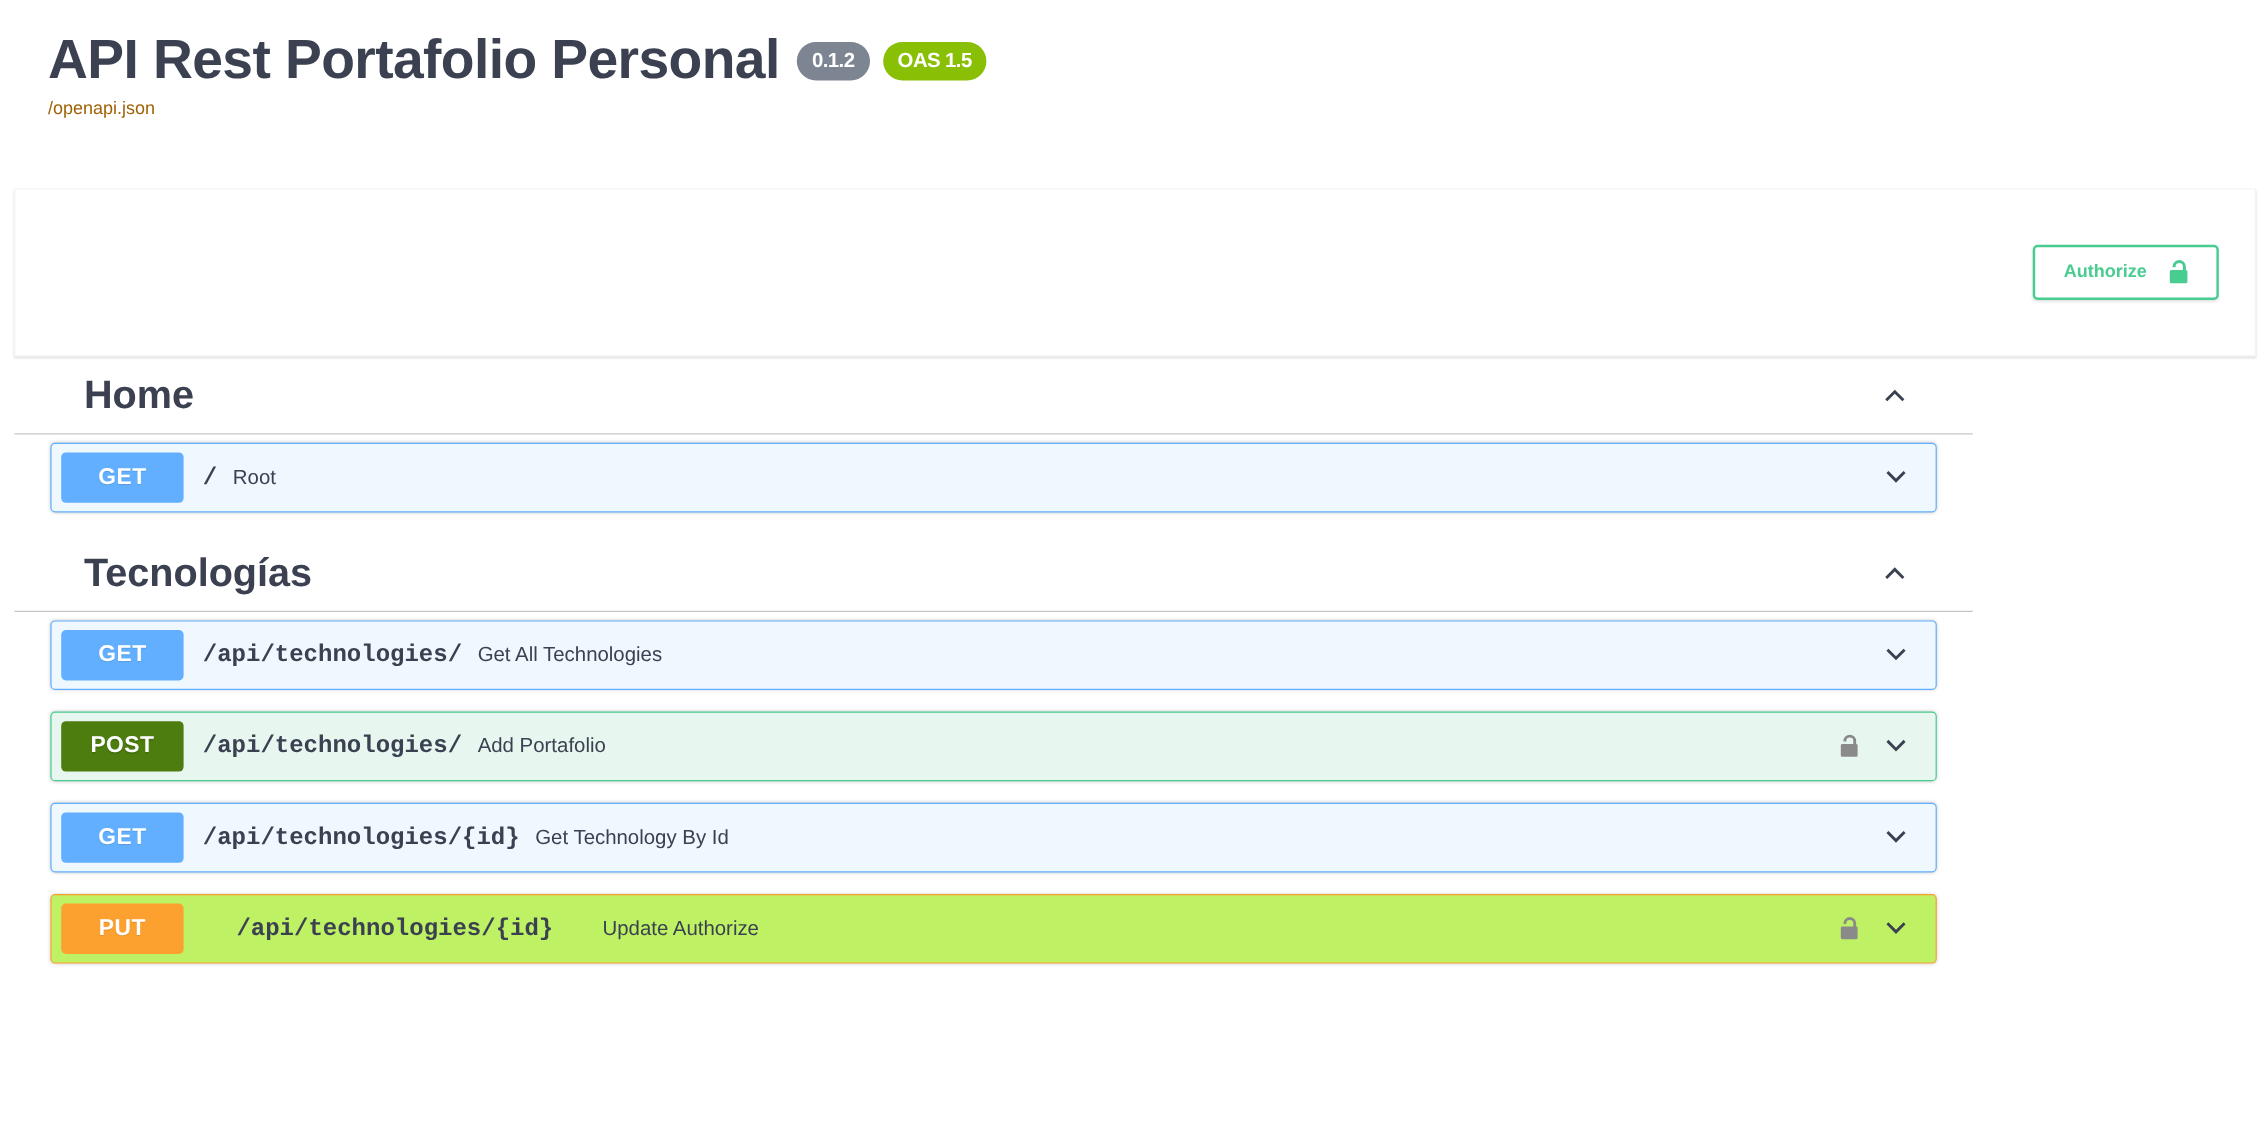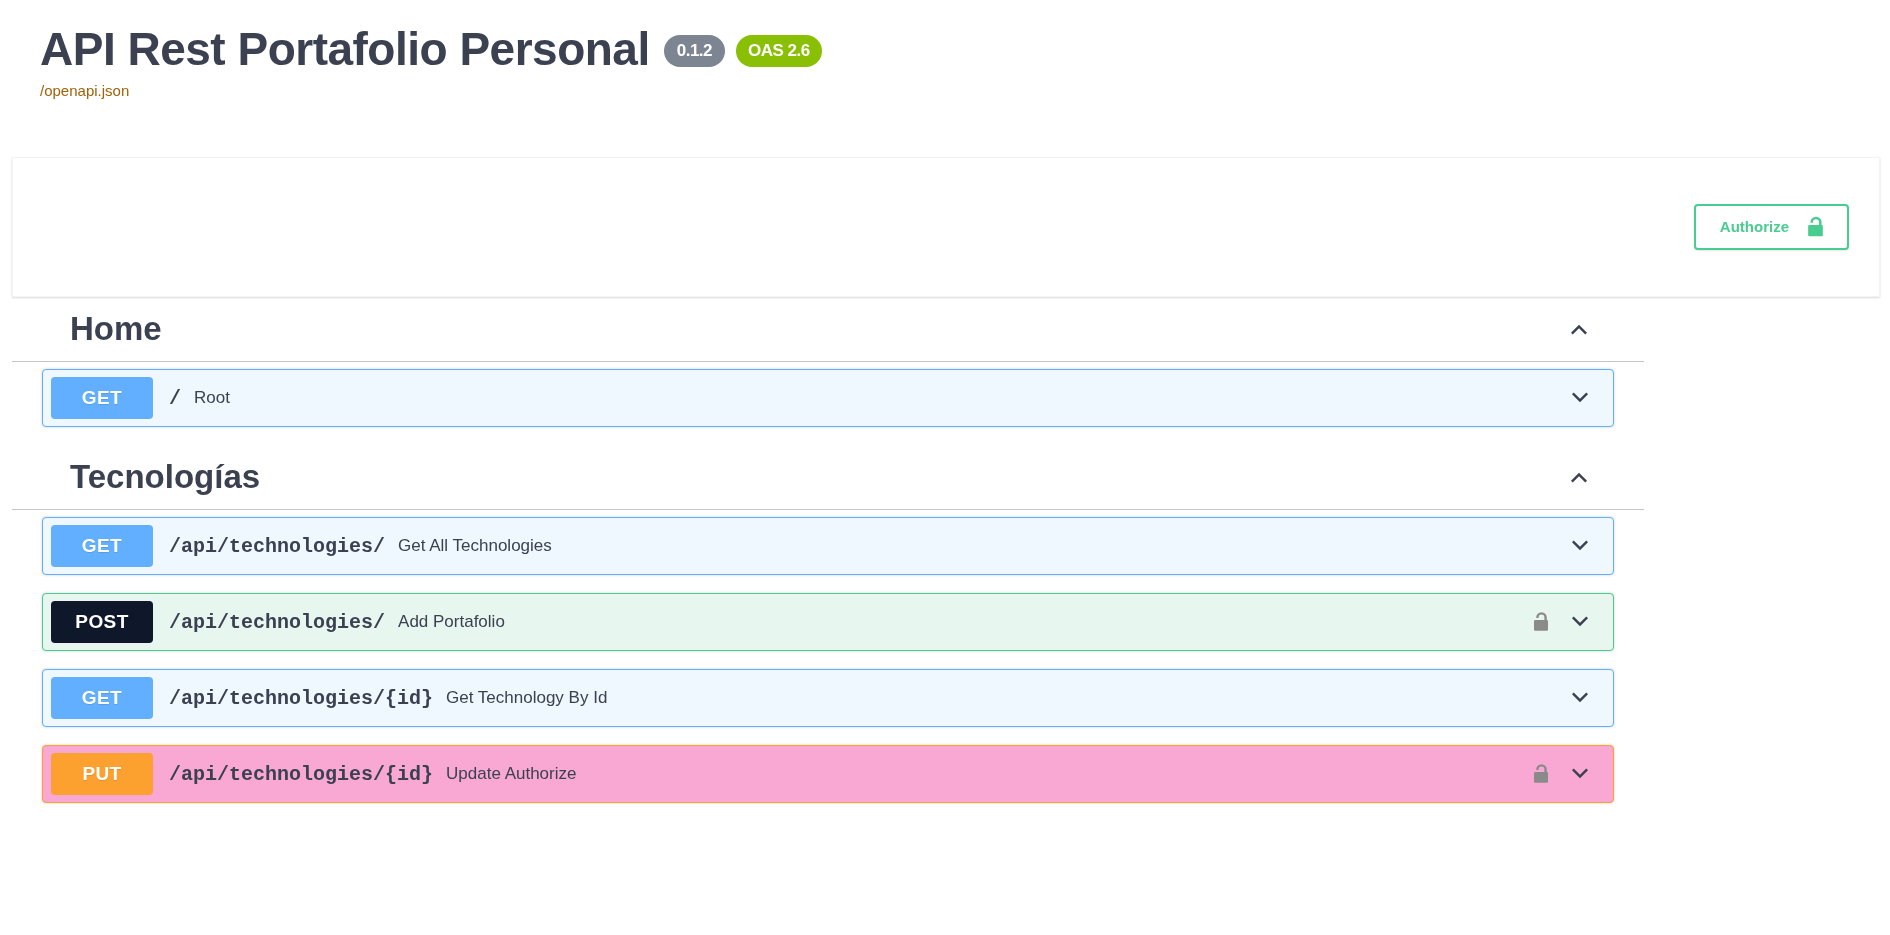--- a/index.html
+++ b/index.html
@@ -120,39 +120,39 @@
     border: 1px solid;
     box-shadow: 0 0 3px rgba(0,0,0,0.19);
     height: 58px;
     padding: 0 14px 0 8px;
     cursor: pointer;
   }
   .opblock.first-in-group { margin-top: 7px; }
 
   .opblock-get  { background: #eff7ff; border-color: #61affe; }
   .opblock-post { background: #e8f6f0; border-color: #49cc90; }
-  .opblock-put  { background: #f9a8d4; border-color: #fca130; }
+  .opblock-put  { background: #bef264; border-color: #fca130; gap: 28px; }
 
   .method {
     display: inline-flex;
     align-items: center;
     justify-content: center;
     width: 102px;
     min-width: 102px;
     height: 42px;
     border-radius: 4px;
     color: #fff;
     font-size: 19px;
     font-weight: bold;
     letter-spacing: 0.4px;
     text-shadow: 0 1px 0 rgba(0,0,0,0.10);
     font-family: "Liberation Sans", sans-serif;
   }
   .method-get  { background: #61affe; }
-  .method-post { background: #0f172a; }
+  .method-post { background: #4d7c0f; }
   .method-put  { background: #fca130; }
 
   .op-path {
     margin-left: 16px;
     font-family: "Liberation Mono", monospace;
     font-size: 20px;
     font-weight: bold;
     color: #3b4151;
     white-space: nowrap;
   }
@@ -170,21 +170,21 @@
 </style>
 </head>
 <body>
 
 <div class="swagger-ui">
 
   <div class="info-block">
     <h2 class="api-title">
       <span class="title-text">API Rest Portafolio Personal</span>
       <span class="badge badge-version">0.1.2</span>
-      <span class="badge badge-oas">OAS 2.6</span>
+      <span class="badge badge-oas">OAS 1.5</span>
     </h2>
     <a class="api-url" href="#">/openapi.json</a>
   </div>
 
   <div class="scheme-container">
     <div class="auth-wrapper">
       <button class="btn-authorize">
         <span>Authorize</span>
         <span>
           <svg width="21" height="24" viewBox="0 0 20 20" aria-hidden="true">

